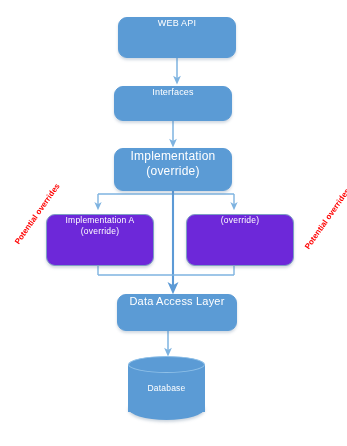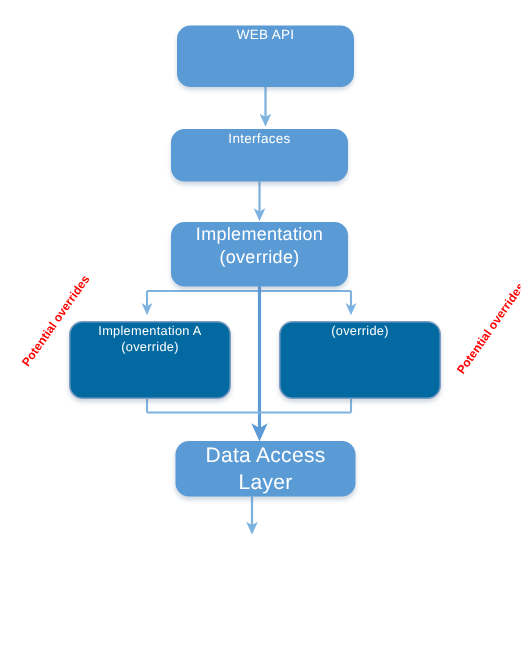--- a/index.html
+++ b/index.html
@@ -24,31 +24,31 @@
     border-radius:9px;
   }
   .node .lbl{display:block;}
 
   .blue{
     background:#5b9bd5;
     border:1px solid #5b9bd5;
     box-shadow:0 2px 3px rgba(90,120,150,.28);
   }
   .grey{
-    background:#0369a1;
+    background:#6d28d9;
     border:1px solid #7d9ec4;
     box-shadow:0 2px 3px rgba(90,110,140,.28);
   }
 
   #n-webapi{left:118px;top:17px;width:118px;height:41px;font-size:9px;}
   #n-interfaces{left:114px;top:86px;width:118px;height:35px;font-size:9px;}
   #n-impl{left:114px;top:148px;width:118px;height:43px;font-size:12px;}
   #n-impl-a{left:46px;top:214px;width:108px;height:52px;font-size:8.5px;}
   #n-impl-b{left:186px;top:214px;width:108px;height:52px;font-size:8.5px;}
-  #n-dal{left:117px;top:294px;width:120px;height:37px;font-size:14px;}
+  #n-dal{left:117px;top:294px;width:120px;height:37px;font-size:11px;}
 
   
   #n-db{
     position:absolute;left:128px;top:356px;width:77px;height:64px;
   }
   #n-db .cyl-body{
     position:absolute;left:0;top:8px;width:77px;height:48px;
     background:#5b9bd5;
     border-left:1px solid #5b9bd5;border-right:1px solid #5b9bd5;
     box-sizing:border-box;
@@ -162,20 +162,28 @@
   <div class="node grey" id="n-impl-b">
     <span>
       <span class="lbl">(override)</span>
     </span>
   </div>
 
   <div class="node blue" id="n-dal">
     <span class="lbl">Data Access Layer</span>
   </div>
 
+  <div id="n-db">
+    <div class="cyl-bottom"></div>
+    <div class="cyl-body"></div>
+    <div class="cyl-top"></div>
+    <div class="cyl-text">
+      <span>Database</span>
+    </div>
+  </div>
 
   <div class="note" id="note-left">
     <span class="lbl">Potential</span>
     <span class="lbl">overrides</span>
   </div>
 
   <div class="note" id="note-right">
     <span class="lbl">Potential</span>
     <span class="lbl">overrides</span>
   </div>

